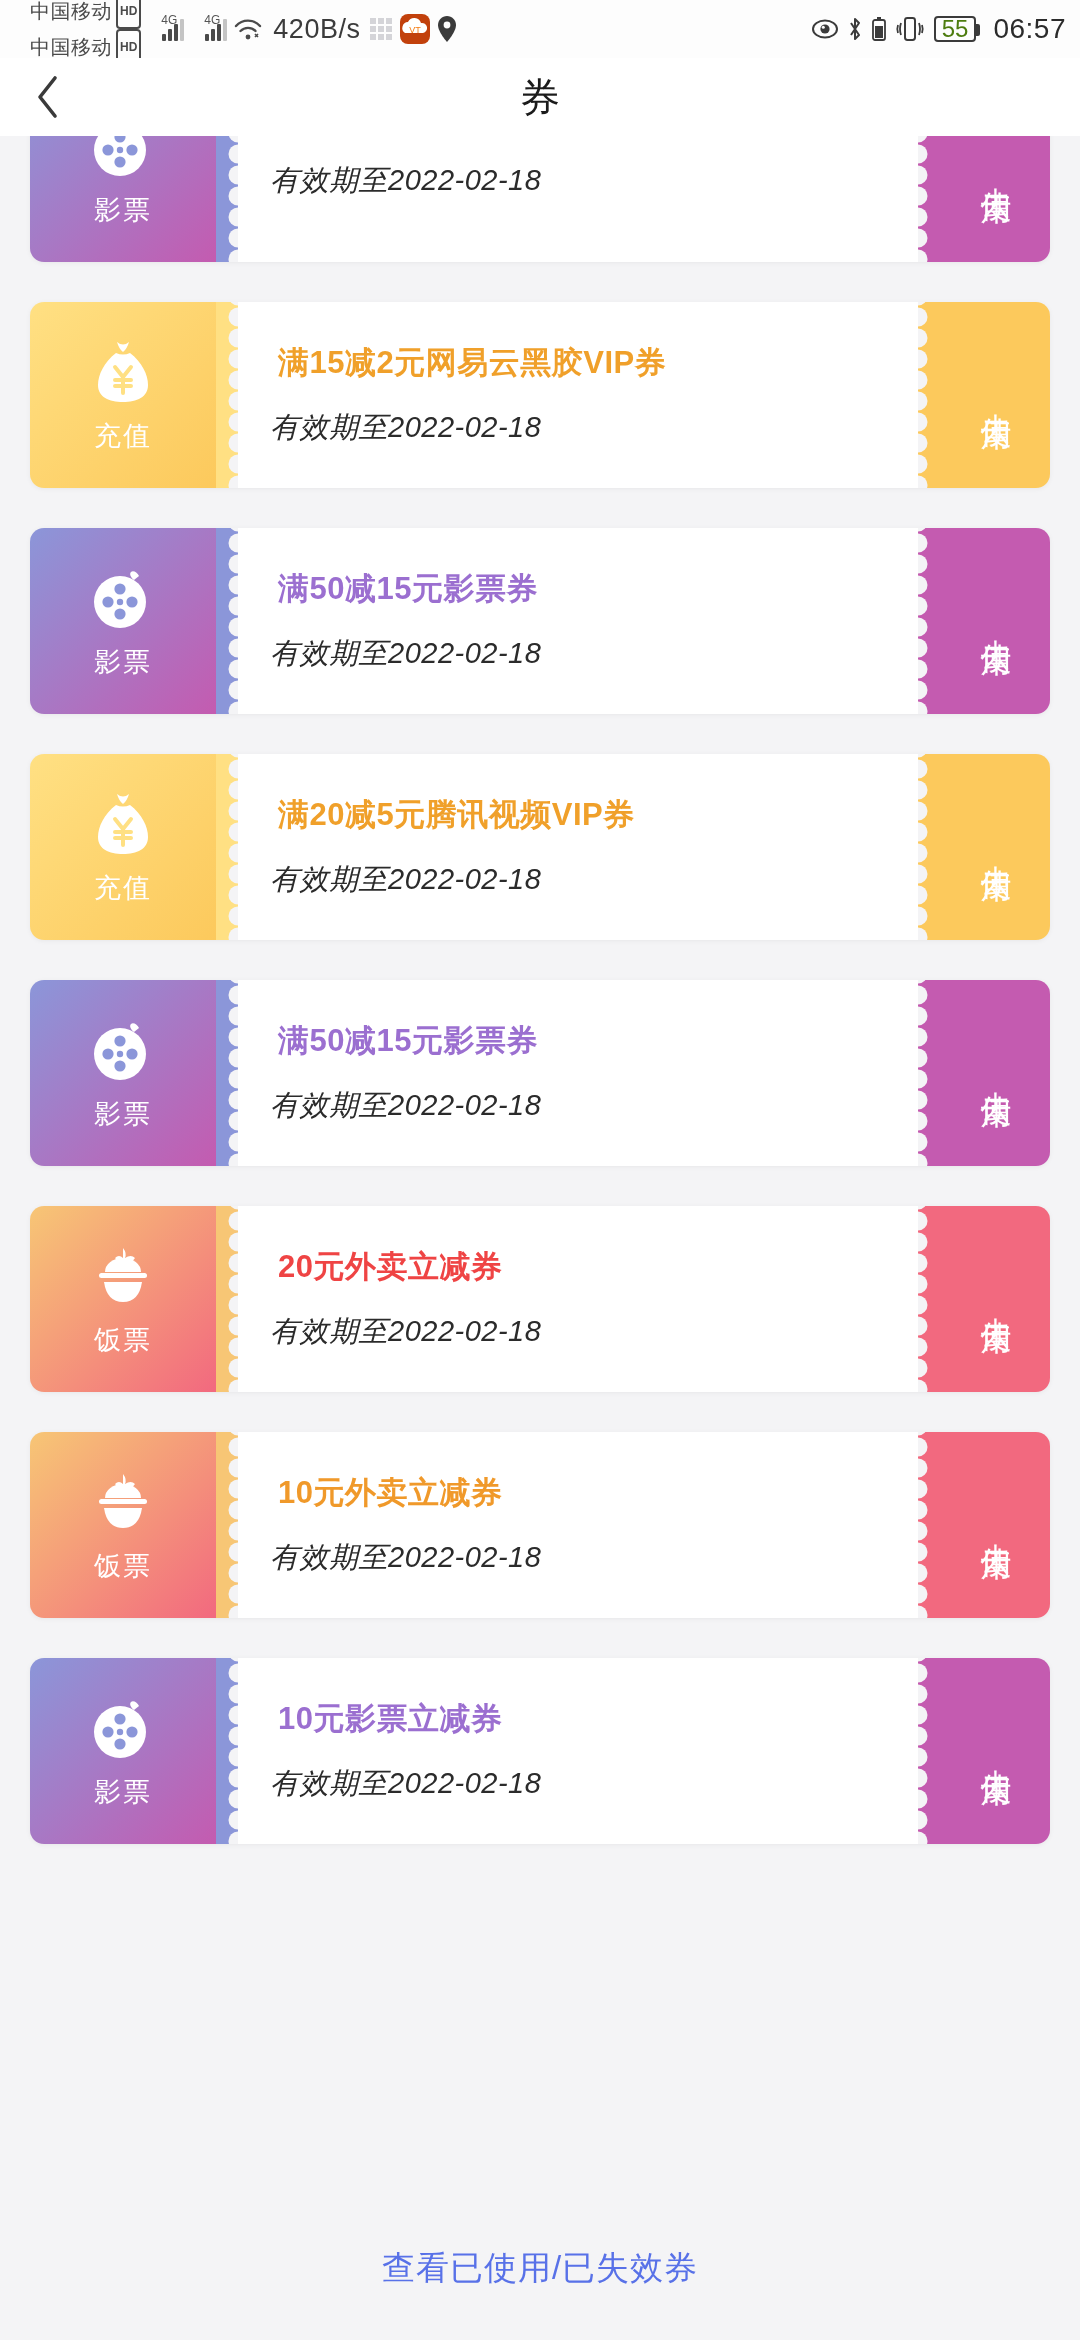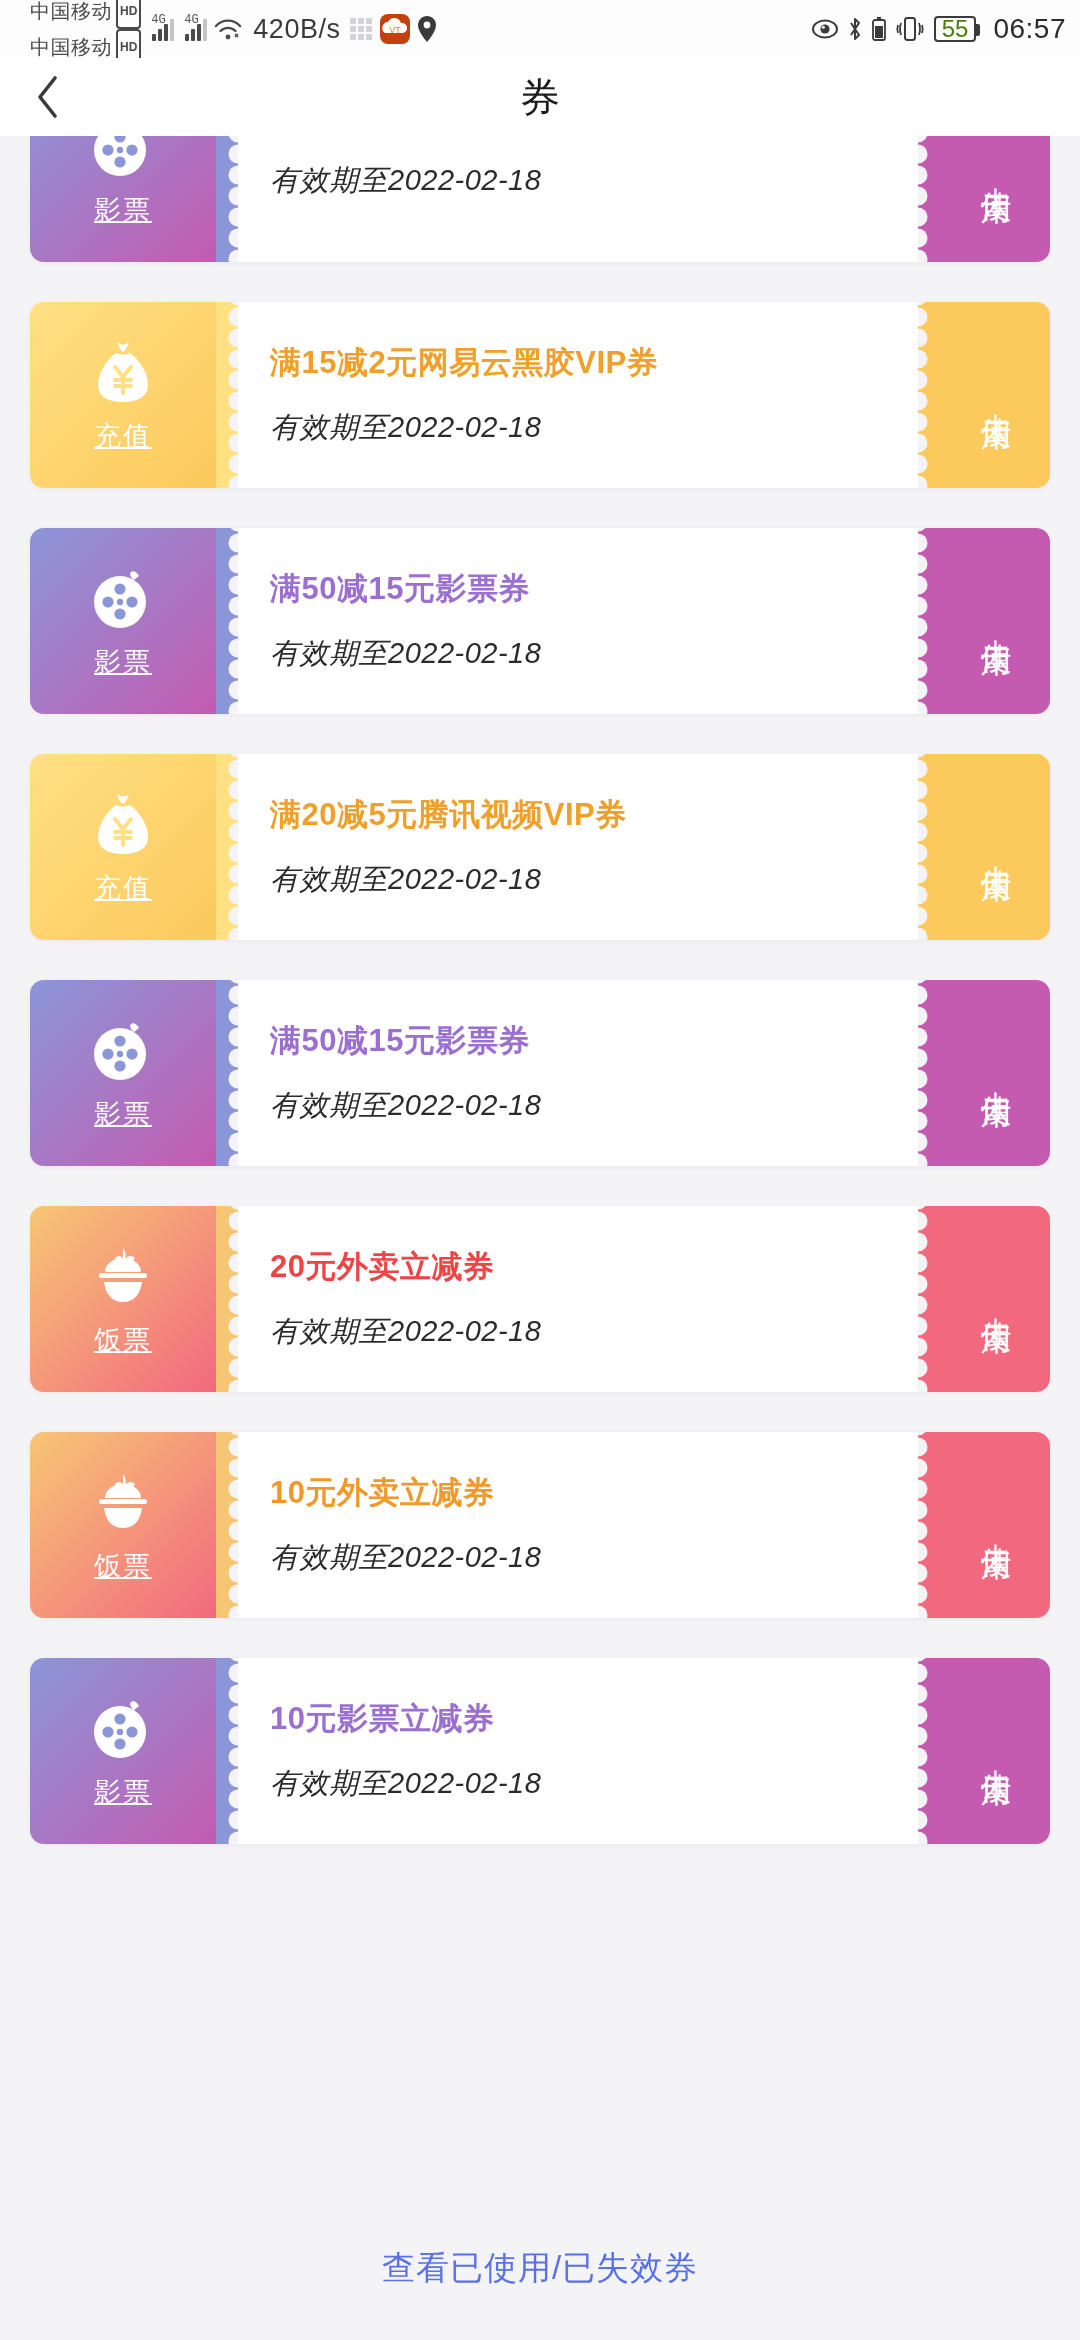--- a/index.html
+++ b/index.html
@@ -41,21 +41,21 @@
   .hd-badge {
     display: inline-block;
     border: 2px solid #4a4a4a;
     border-radius: 4px;
     font-size: 12px;
     font-weight: bold;
     line-height: 12px;
     padding: 10px 2px;
     letter-spacing: 0;
   }
-  .sig-group { display: flex; align-items: flex-end; gap: 1px; margin-left: 4px; position: relative; font-family: Liberation Mono, monospace; }
+  .sig-group { display: flex; align-items: flex-end; gap: 1px; margin-left: 14px; position: relative; }
   .sig-label { font-size: 12px; color: #555; position: absolute; top: -4px; left: 0; }
   .bars { display: flex; align-items: flex-end; gap: 2px; height: 24px; padding-left: 1px; }
   .bars i { display: block; width: 4px; background: #4a4a4a; border-radius: 1px; }
   .bars i:nth-child(1) { height: 7px; }
   .bars i:nth-child(2) { height: 12px; }
   .bars i:nth-child(3) { height: 17px; }
   .bars i:nth-child(4) { height: 22px; }
   .bars i.dim { background: #c4c4c4; }
 
   .wifi-ico { width: 30px; height: 24px; display: flex; align-items: flex-end; justify-content: center; }
@@ -140,38 +140,38 @@
     
     content: "";
     position: absolute;
     right: -8px; top: 0; bottom: 0; width: 16px;
     background-image: radial-gradient(circle at 0 8px, transparent 8px, currentColor 8px);
     background-size: 16px 22px;
     background-repeat: repeat-y;
     display: none;
   }
   .cp-icon { width: 72px; height: 72px; }
-  .cp-cat { font-size: 27px; letter-spacing: 2px; text-decoration: underline; }
+  .cp-cat { font-size: 27px; letter-spacing: 2px; }
 
   .cp-notch {
     width: 22px;
     flex: 0 0 22px;
     position: relative;
   }
 
   .cp-mid {
     flex: 1 1 auto;
     background: #fff;
     display: flex;
     flex-direction: column;
     justify-content: center;
     gap: 24px;
     padding-left: 32px;
   }
-  .cp-title { font-size: 31px; font-weight: bold; letter-spacing: .5px; }
+  .cp-title { font-size: 31px; font-weight: bold; letter-spacing: .5px; margin-left: 8px; }
   .cp-expiry { font-size: 29px; color: #2b2b2b; letter-spacing: .5px; font-style: italic; }
 
   .cp-right {
     width: 110px;
     flex: 0 0 110px;
     border-radius: 0 14px 14px 0;
     display: flex;
     align-items: center;
     justify-content: center;
     color: #fff;

